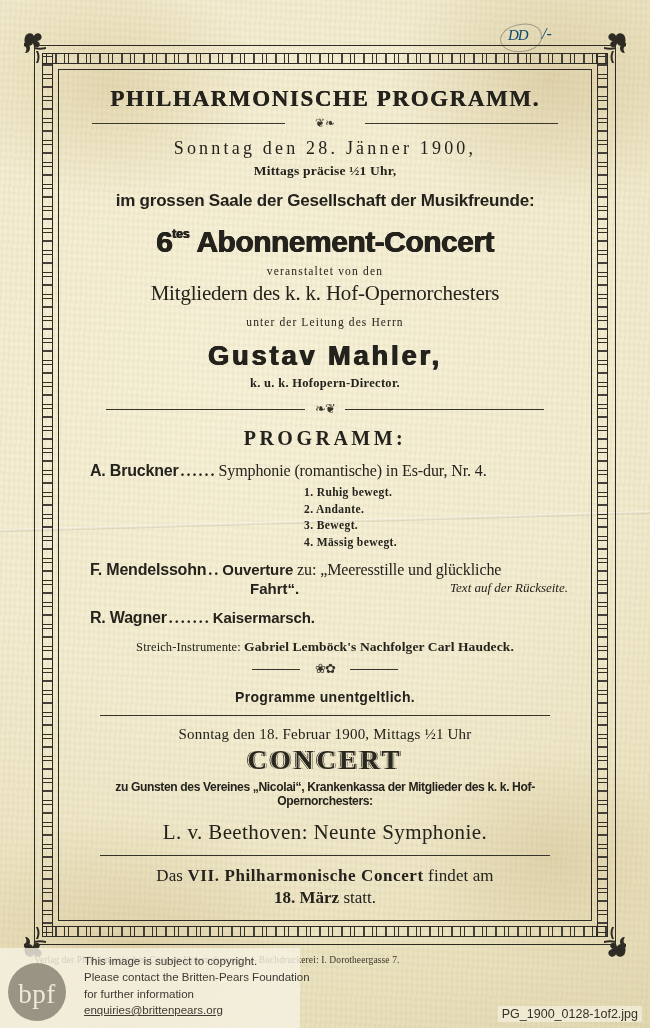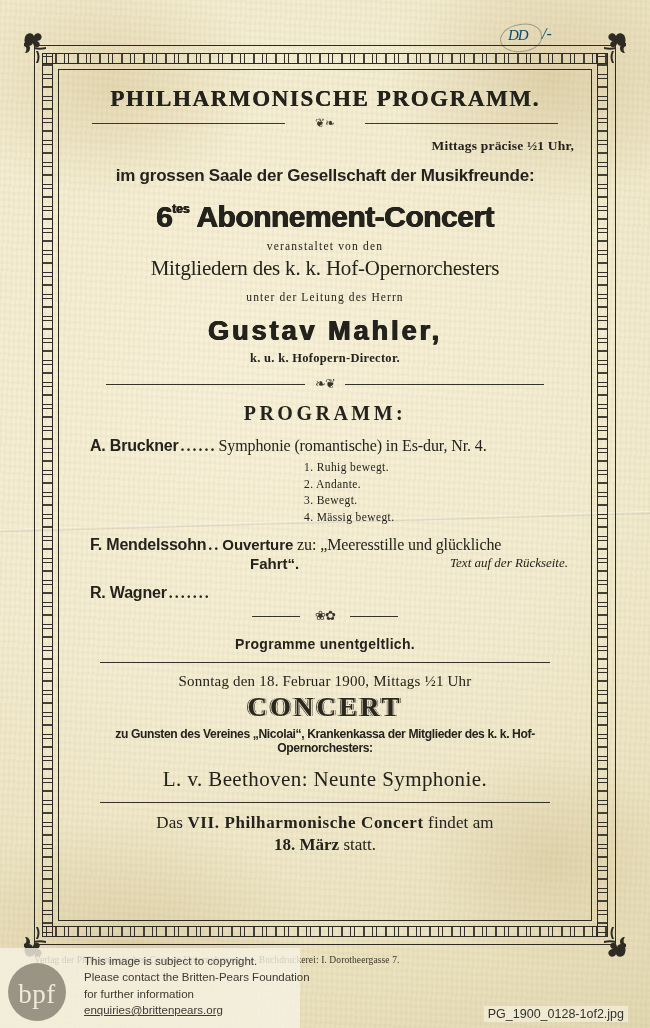--- a/index.html
+++ b/index.html
@@ -176,21 +176,20 @@
     font-size: 18px;
     letter-spacing: 3.2px;
     font-family: "Liberation Serif", serif;
     margin: 6px 0 4px 0;
   }
   .t-time {
     font-size: 13.5px;
     font-weight: bold;
     margin: 0 0 12px 0;
     letter-spacing: 0.2px;
-    text-align: right;
   }
   .t-hall {
     font-size: 17px;
     font-weight: bold;
     font-family: "Liberation Sans", sans-serif;
     margin: 0 0 14px 0;
     letter-spacing: -0.2px;
   }
   .t-abo {
     font-size: 30px;
@@ -290,20 +289,21 @@
     letter-spacing: -0.1px;
   }
   .prow .work .sans {
     font-family: "Liberation Sans", sans-serif;
     font-weight: bold;
     font-size: 15px;
   }
   .mvts {
     margin: 4px 0 10px 0;
     text-align: center;
+    font-weight: bold;
   }
   .mvts .mv {
     font-size: 11.5px;
     letter-spacing: 0.4px;
     line-height: 1.45;
     text-align: left;
     display: block;
     padding-left: 228px;
   }
   .cont-line {
@@ -434,21 +434,21 @@
     background: #9a9484;
     color: #efeade;
     font-family: "Liberation Serif", serif;
     font-size: 27px;
     text-align: center;
     line-height: 62px;
     letter-spacing: 0.5px;
   }
   .filename {
     position: absolute;
-    right: 22px; bottom: 6px;
+    right: 8px; bottom: 6px;
     font-family: "Liberation Sans", sans-serif;
     font-size: 12.5px;
     color: #33312a;
     background: rgba(245,240,222,0.72);
     padding: 1px 4px;
   }
 </style>
 </head>
 <body>
 
@@ -533,20 +533,21 @@
   <div class="content">
 
     <div class="t-title">PHILHARMONISCHE PROGRAMM.</div>
 
     <div class="div-thin">
       <div class="ln lft"></div>
       <div class="ln rgt"></div>
       <div class="mid">❦❧</div>
     </div>
 
+    <div class="t-date">Sonntag den 28. Jänner 1900,</div>
     <div class="t-time">Mittags präcise ½1 Uhr,</div>
     <div class="t-hall">im grossen Saale der Gesellschaft der Musikfreunde:</div>
 
     <div class="t-abo">
       <span>6</span><span class="sup">tes</span>
       <span>Abonnement-Concert</span>
     </div>
 
     <div class="t-veranst">veranstaltet von den</div>
     <div class="t-mitglieder">Mitgliedern des k. k. Hof-Opernorchesters</div>
@@ -580,22 +581,27 @@
       <span class="work"><span class="sans">Ouverture</span> <span>zu: „Meeresstille und glückliche</span></span>
     </div>
     <div class="cont-line">
       <span>Fahrt“.</span>
       <span class="rueck">Text auf der Rückseite.</span>
     </div>
 
     <div class="prow" style="margin-top:12px;">
       <span class="composer">R. Wagner</span>
       <span class="dots">.......</span>
-    </div>
-
+      <span class="work"><span class="sans">Kaisermarsch.</span></span>
+    </div>
+
+    <div class="t-streich">
+      <span>Streich-Instrumente:</span>
+      <span class="bold">Gabriel Lemböck's Nachfolger Carl Haudeck.</span>
+    </div>
 
     <div class="div-orn short">
       <div class="ln lft"></div>
       <div class="ln rgt"></div>
       <div class="mid">❀✿</div>
     </div>
 
     <div class="t-gratis">Programme unentgeltlich.</div>
 
     <div class="div-plain"></div>

